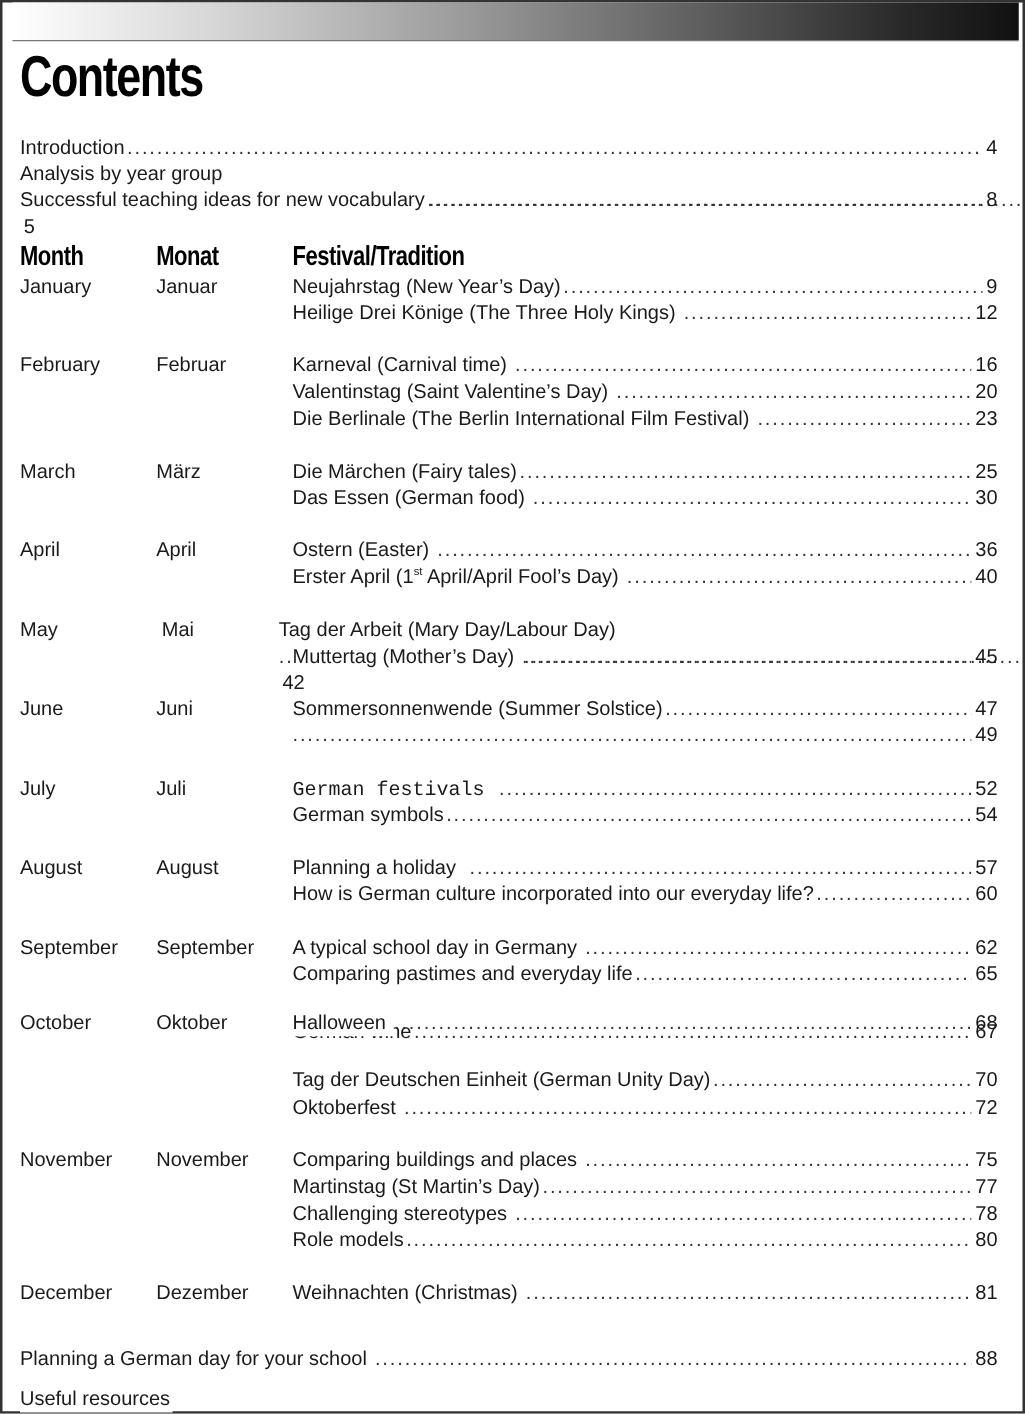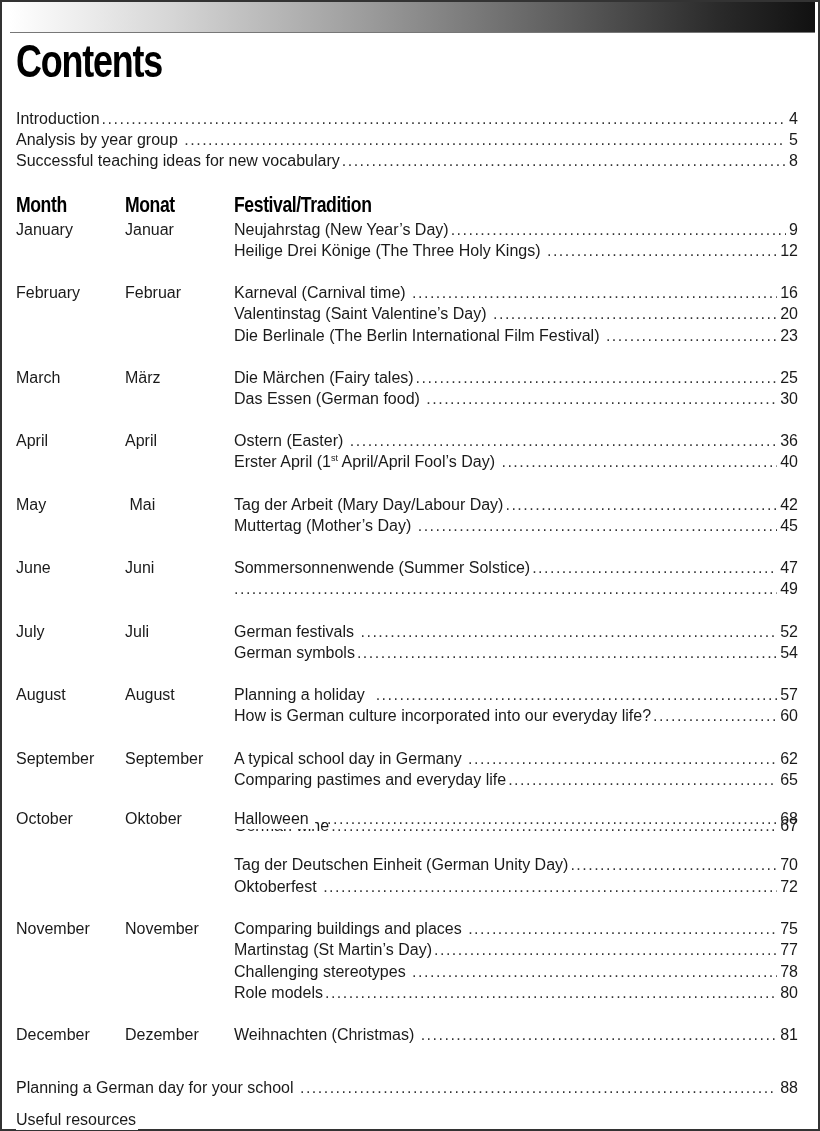--- a/index.html
+++ b/index.html
@@ -55,21 +55,21 @@
     <div class="hdr" style="left:123px">Monat</div>
     <div class="hdr" style="left:232px">Festival/Tradition</div>
   <div class="row" style="top: 106px;">
         <div class="entry" style="left: 0px;">
           <span class="label" style="white-space: pre;">Introduction</span>
           <span class="dots"></span>
           <span class="page-num">4</span>
         </div>
       </div>
       <div class="row" style="top: 127px;">
-        <div class="entry" style="left: 0px;">
+        <div class="entry" style="left: 0px; flex-direction: column;">
           <span class="label" style="white-space: pre;">Analysis by year group </span>
           <span class="dots"></span>
           <span class="page-num">5</span>
         </div>
       </div>
       <div class="row" style="top: 148px;">
         <div class="entry" style="left: 0px;">
           <span class="label" style="white-space: pre;">Successful teaching ideas for new vocabulary</span>
           <span class="dots"></span>
           <span class="page-num">8</span>
@@ -142,21 +142,21 @@
       <div class="row" style="top: 449.3px;">
         <div class="entry" style="left: 218px;">
           <span class="label" style="white-space: pre;"><span>Erster April (1</span><sup>st</sup><span style="white-space: pre;"> April/April Fool’s Day) </span></span>
           <span class="dots"></span>
           <span class="page-num">40</span>
         </div>
       </div>
       <div class="row" style="top: 492px;">
         <span class="month">May</span>
         <span class="monat" style="white-space: pre;"> Mai</span>
-        <div class="entry" style="left: 218px;">
+        <div class="entry" style="left: 207px; flex-direction: column;">
           <span class="label" style="white-space: pre;">Tag der Arbeit (Mary Day/Labour Day)</span>
           <span class="dots"></span>
           <span class="page-num">42</span>
         </div>
       </div>
       <div class="row" style="top: 513.3px;">
         <div class="entry" style="left: 218px;">
           <span class="label" style="white-space: pre;">Muttertag (Mother’s Day) </span>
           <span class="dots"></span>
           <span class="page-num">45</span>
@@ -174,21 +174,21 @@
       <div class="row" style="top: 576.3px;">
         <div class="entry" style="left: 218px;">
           <span class="dots"></span>
           <span class="page-num">49</span>
         </div>
       </div>
       <div class="row" style="top: 619px;">
         <span class="month">July</span>
         <span class="monat" style="white-space: pre;">Juli</span>
         <div class="entry" style="left: 218px;">
-          <span class="label" style="white-space: pre;">German festivals </span>
+          <span class="label" style="white-space: pre; font-family: Liberation Mono, monospace;">German festivals </span>
           <span class="dots"></span>
           <span class="page-num">52</span>
         </div>
       </div>
       <div class="row" style="top: 640.3px;">
         <div class="entry" style="left: 218px;">
           <span class="label" style="white-space: pre;">German symbols</span>
           <span class="dots"></span>
           <span class="page-num">54</span>
         </div>

